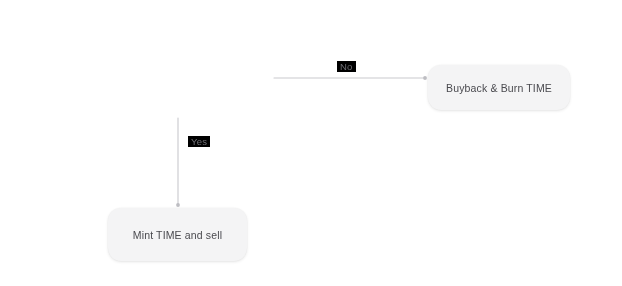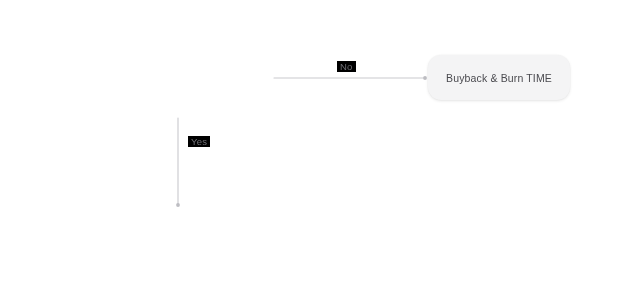--- a/index.html
+++ b/index.html
@@ -75,21 +75,21 @@
   }
   .node-box .box-label {
     font-size: 10.5px;
     color: #4a4a4f;
     letter-spacing: 0.15px;
     white-space: nowrap;
   }
 
   #node-buyback {
     left: 428px;
-    top: 55px;
+    top: 65px;
     width: 142px;
     height: 45px;
   }
   #node-mint {
     left: 108px;
     top: 208px;
     width: 139px;
     height: 53px;
   }
 
@@ -128,17 +128,20 @@
       <line x1="178" y1="118" x2="178" y2="204" stroke="#c9c9cd" stroke-width="1.1" stroke-linecap="round"></line>
       <circle cx="178" cy="205" r="1.9" fill="#bdbdc2"></circle>
     </g>
   </svg>
 
 
   <div class="node-box" id="node-buyback">
     <span class="box-label">Buyback &amp; Burn TIME</span>
   </div>
 
+  <div class="node-box" id="node-mint">
+    <span class="box-label">Mint TIME and sell</span>
+  </div>
 
   <span class="edge-label" id="edge-label-no">No</span>
   <span class="edge-label" id="edge-label-yes">Yes</span>
 
 </div>
 
 </body></html>

